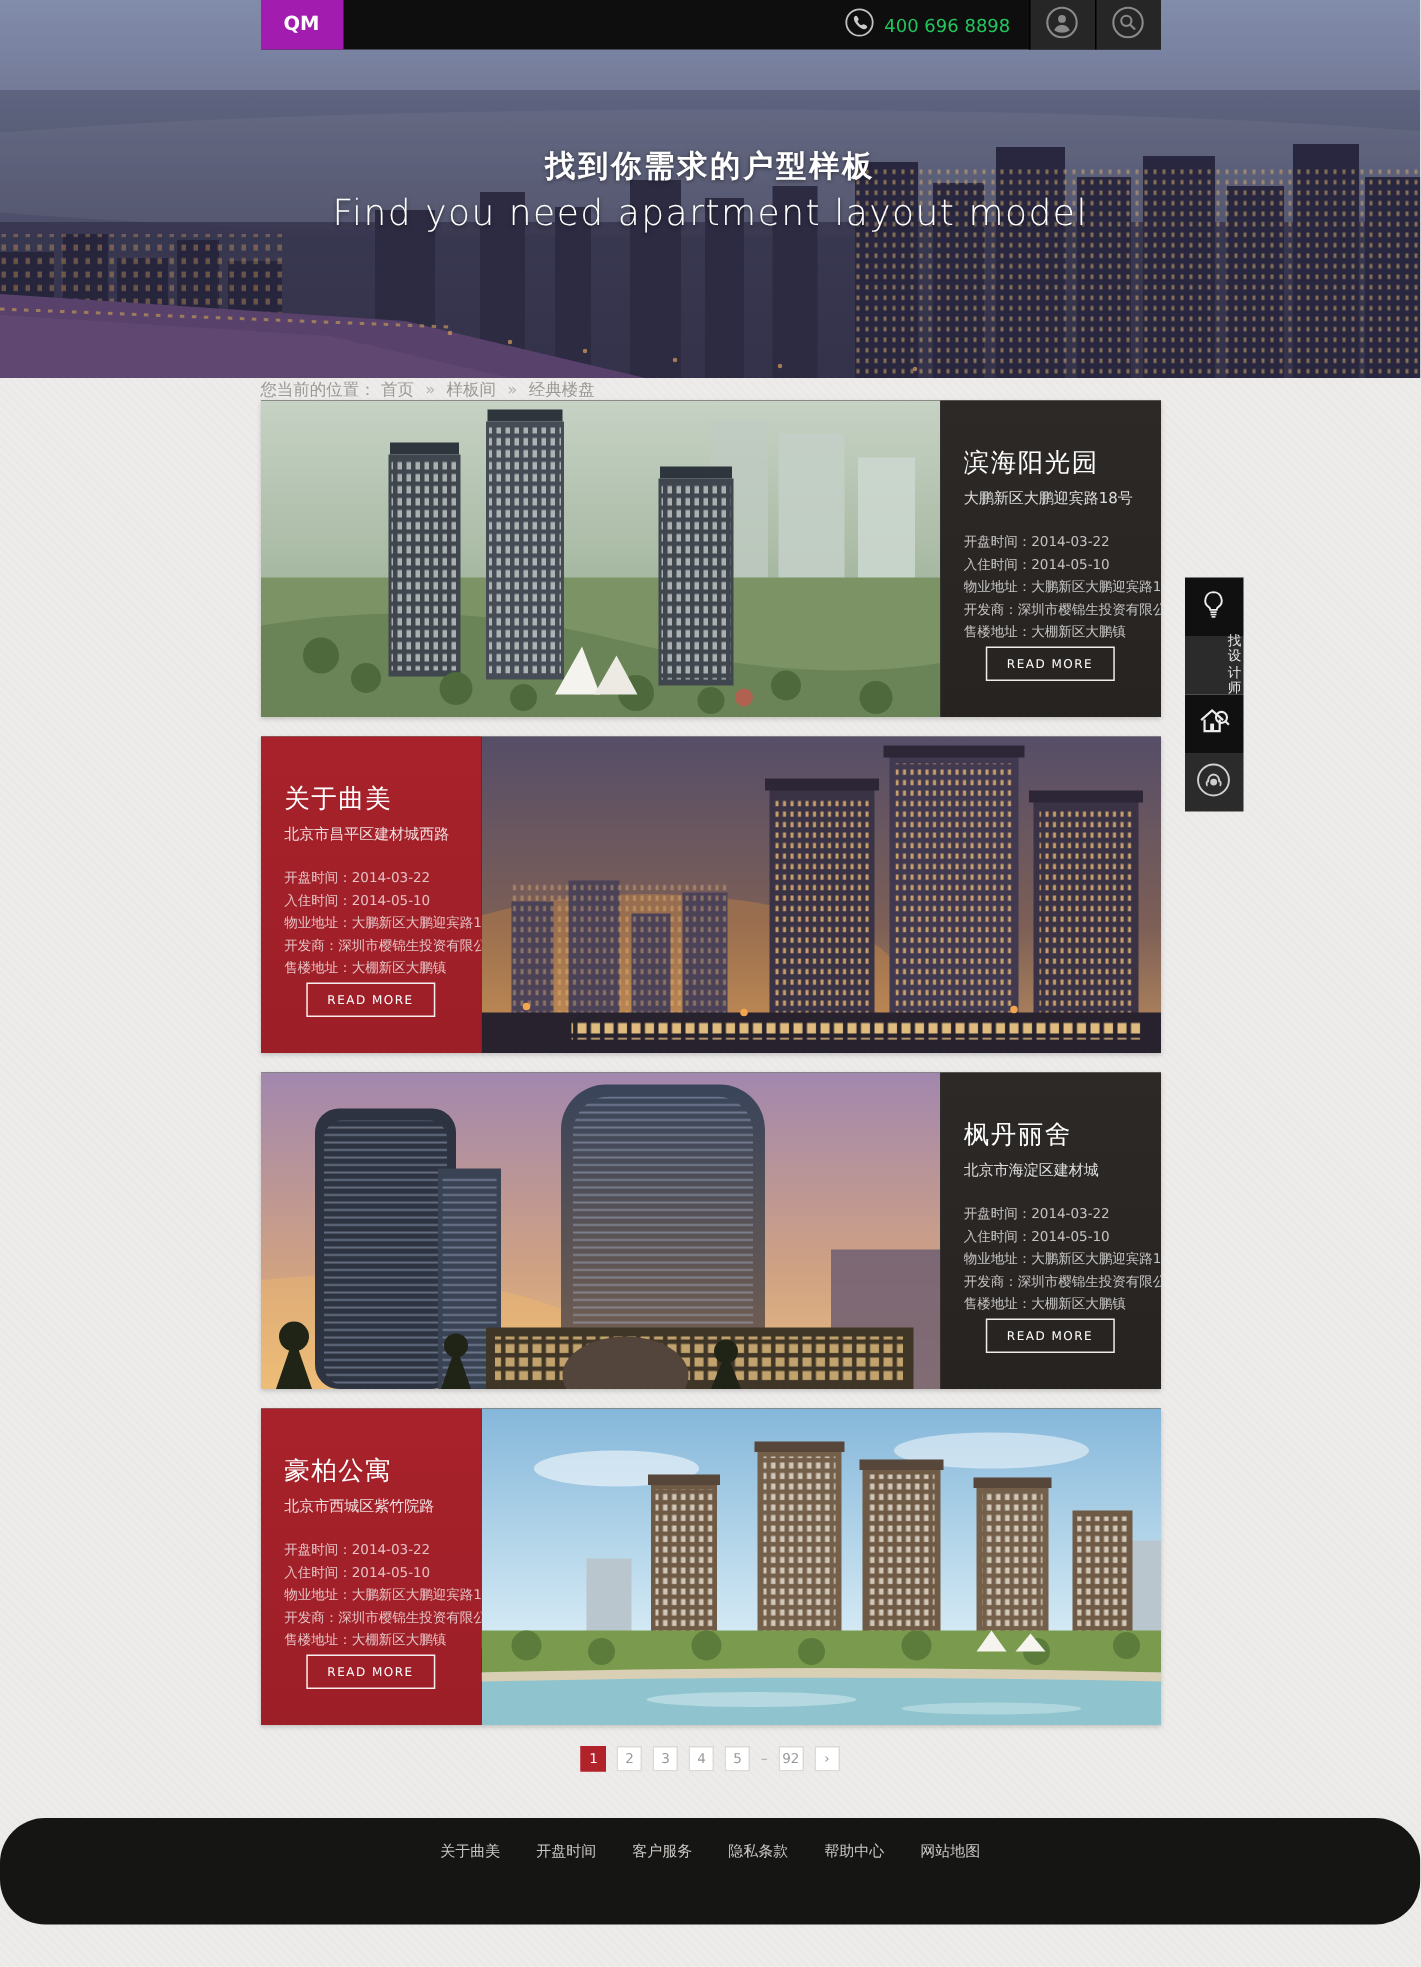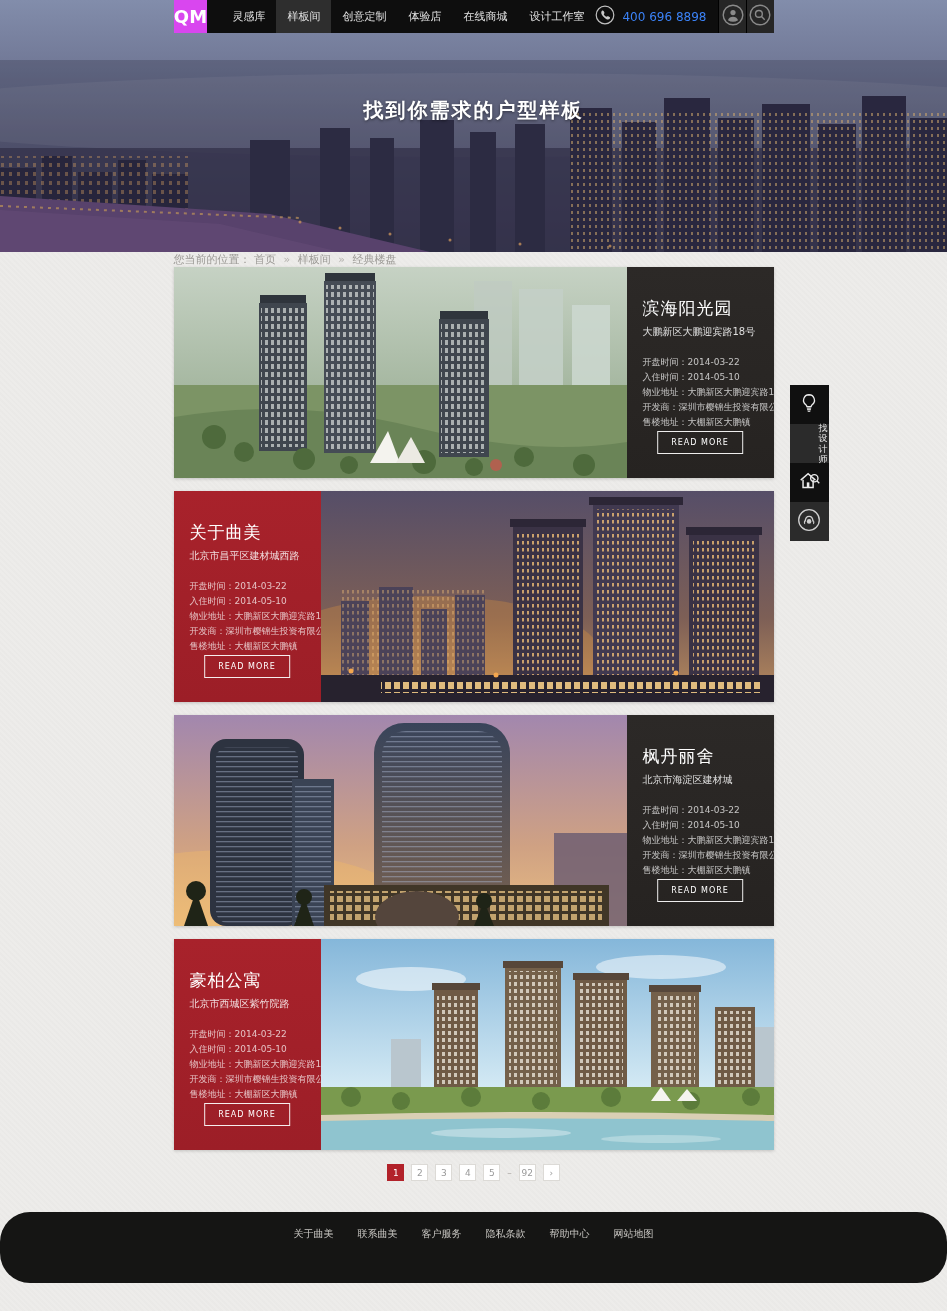--- a/index.html
+++ b/index.html
@@ -17,26 +17,26 @@
   .hero { position:relative; height:252px; overflow:hidden; }
   .hero svg { position:absolute; inset:0; display:block; }
   .hero-text { position:absolute; left:0; right:0; top:97px; text-align:center; color:#fff; z-index:3; }
   .ht-cn { font-size:20px; letter-spacing:2px; text-shadow:0 1px 3px rgba(0,0,0,.5);font-weight:bold; }
   .ht-en { font-size:24px; font-weight:300; letter-spacing:1px; margin-top:4px; text-shadow:0 1px 3px rgba(0,0,0,.5); }
   .ht-sub { font-size:13px; margin-top:6px; color:rgba(255,255,255,.82); text-shadow:0 1px 2px rgba(0,0,0,.5); }
 
   
   .header { position:absolute; top:0; left:50%; transform:translateX(-50%);
     width:600px; height:33px; background:#0e0e0e; display:flex; align-items:stretch; z-index:10; }
-  .logo { width:55px; background:#d946ef; color:#fff; font-weight:bold; font-size:18px;
+  .logo { width:55px; background:#a21caf; color:#fff; font-weight:bold; font-size:13px;
     display:flex; align-items:center; justify-content:center; letter-spacing:0; cursor:pointer; }
   .nav { display:flex; margin-left:14px; }
   .nav-item { padding:0 11px; font-size:11px; color:#e2e2e2; display:flex; align-items:center; cursor:pointer; white-space:nowrap; }
   .nav-item.active { background:#2e2e2e; }
-  .phone { margin-left:auto; display:flex; align-items:center; gap:7px; padding-right:12px; color:#3b82f6; font-size:12px; white-space:nowrap; }
+  .phone { margin-left:auto; display:flex; align-items:center; gap:7px; padding-right:12px; color:#22c55e; font-size:12px; white-space:nowrap; }
   .hd-sq { width:44px; border-left:1px solid #000; background:#262626; display:flex; align-items:center; justify-content:center; cursor:pointer; }
 
   
   .breadcrumb { width:600px; margin:1px auto; font-size:11px; color:#9a9894; height:13px; line-height:13px; }
   .breadcrumb .bc-link { cursor:pointer; }
   .breadcrumb .bc-sep { margin:0 4px; color:#b5b3af; }
 
   
   .cards { width:600px; margin:0 auto; }
   .card { display:flex; height:211px; margin-bottom:13px; box-shadow:0 1px 3px rgba(0,0,0,.18); background:#222; }
@@ -133,33 +133,26 @@
           <circle cx="340" cy="228" r="1.5"></circle>
           <circle cx="390" cy="234" r="1.5"></circle>
         <circle cx="450" cy="240" r="1.5"></circle>
           <circle cx="520" cy="244" r="1.5"></circle>
           <circle cx="610" cy="246" r="1.5"></circle>
       </g>
       <rect x="0" y="60" width="947" height="192" fill="rgba(15,15,28,.20)"></rect>
     </svg>
     <div class="hero-text">
       <div class="ht-cn">找到你需求的户型样板</div>
+      <div class="ht-en">Find you need apartment layout model</div>
     </div>
   </div>
 
   <div class="header">
     <div class="logo">QM</div>
-    <div class="nav">
-      <div class="nav-item">灵感库</div>
-      <div class="nav-item active">样板间</div>
-      <div class="nav-item">创意定制</div>
-      <div class="nav-item">体验店</div>
-      <div class="nav-item">在线商城</div>
-      <div class="nav-item">设计工作室</div>
-    </div>
     <div class="phone">
       <span>
         <svg viewBox="0 0 20 20" width="20" height="20">
           <circle cx="10" cy="10" r="8.8" fill="none" stroke="#c0c0c0" stroke-width="1.2"></circle>
           <path d="M6.8 5.9c.6-.6 1.4-.5 1.8.2l.7 1.2c.3.5.2 1-.2 1.4-.3.3-.4.7-.1 1.1.4.7 1.1 1.4 1.8 1.8.4.2.8.2 1.1-.1.4-.4.9-.5 1.4-.2l1.2.7c.7.4.8 1.2.2 1.8-.8.8-2.2.9-3.6.1-1.7-1-3.2-2.5-4.2-4.2-.8-1.4-.9-2.9-.1-3.8z" fill="#c9c9c9"></path>
         </svg>
       </span>
       <span>400 696 8898</span>
     </div>
     <div class="hd-sq">
@@ -498,21 +491,21 @@
     <div class="pg">4</div>
     <div class="pg">5</div>
     <span class="pg-ellipsis">–</span>
     <div class="pg">92</div>
     <div class="pg">›</div>
   </div>
 
   <div class="footer">
     <div class="f-links">
       <span>关于曲美</span>
-      <span>联系曲美</span>
+      <span>开盘时间</span>
       <span>客户服务</span>
       <span>隐私条款</span>
       <span>帮助中心</span>
       <span>网站地图</span>
     </div>
   </div>
 
 </div>
 
 </body></html>

